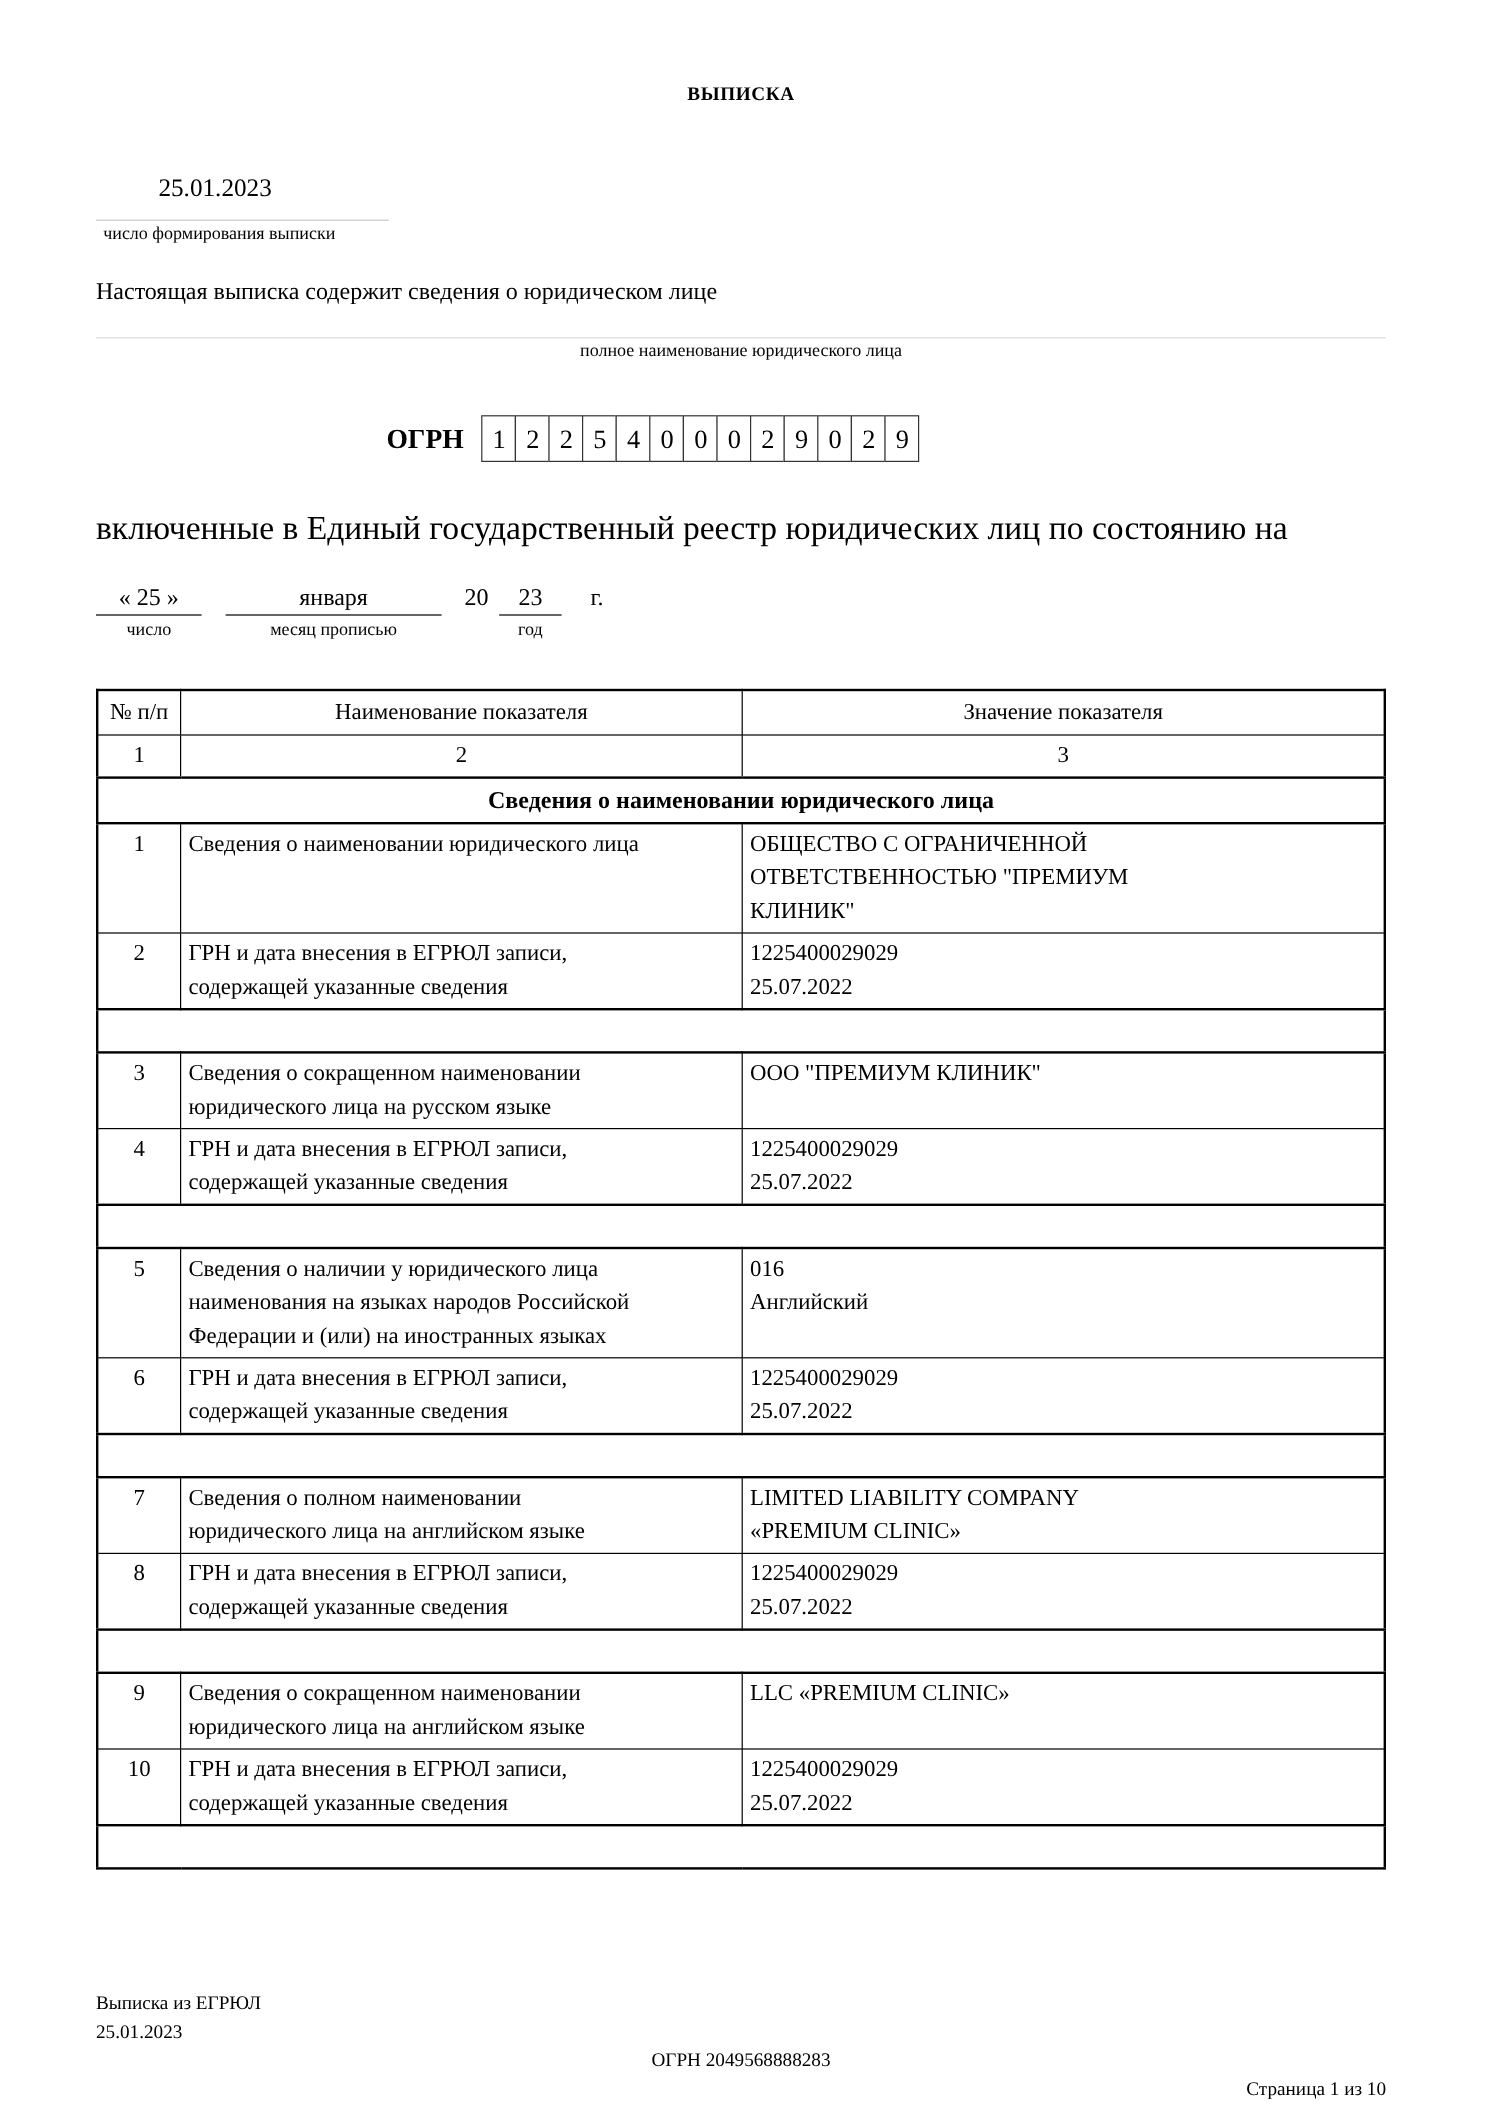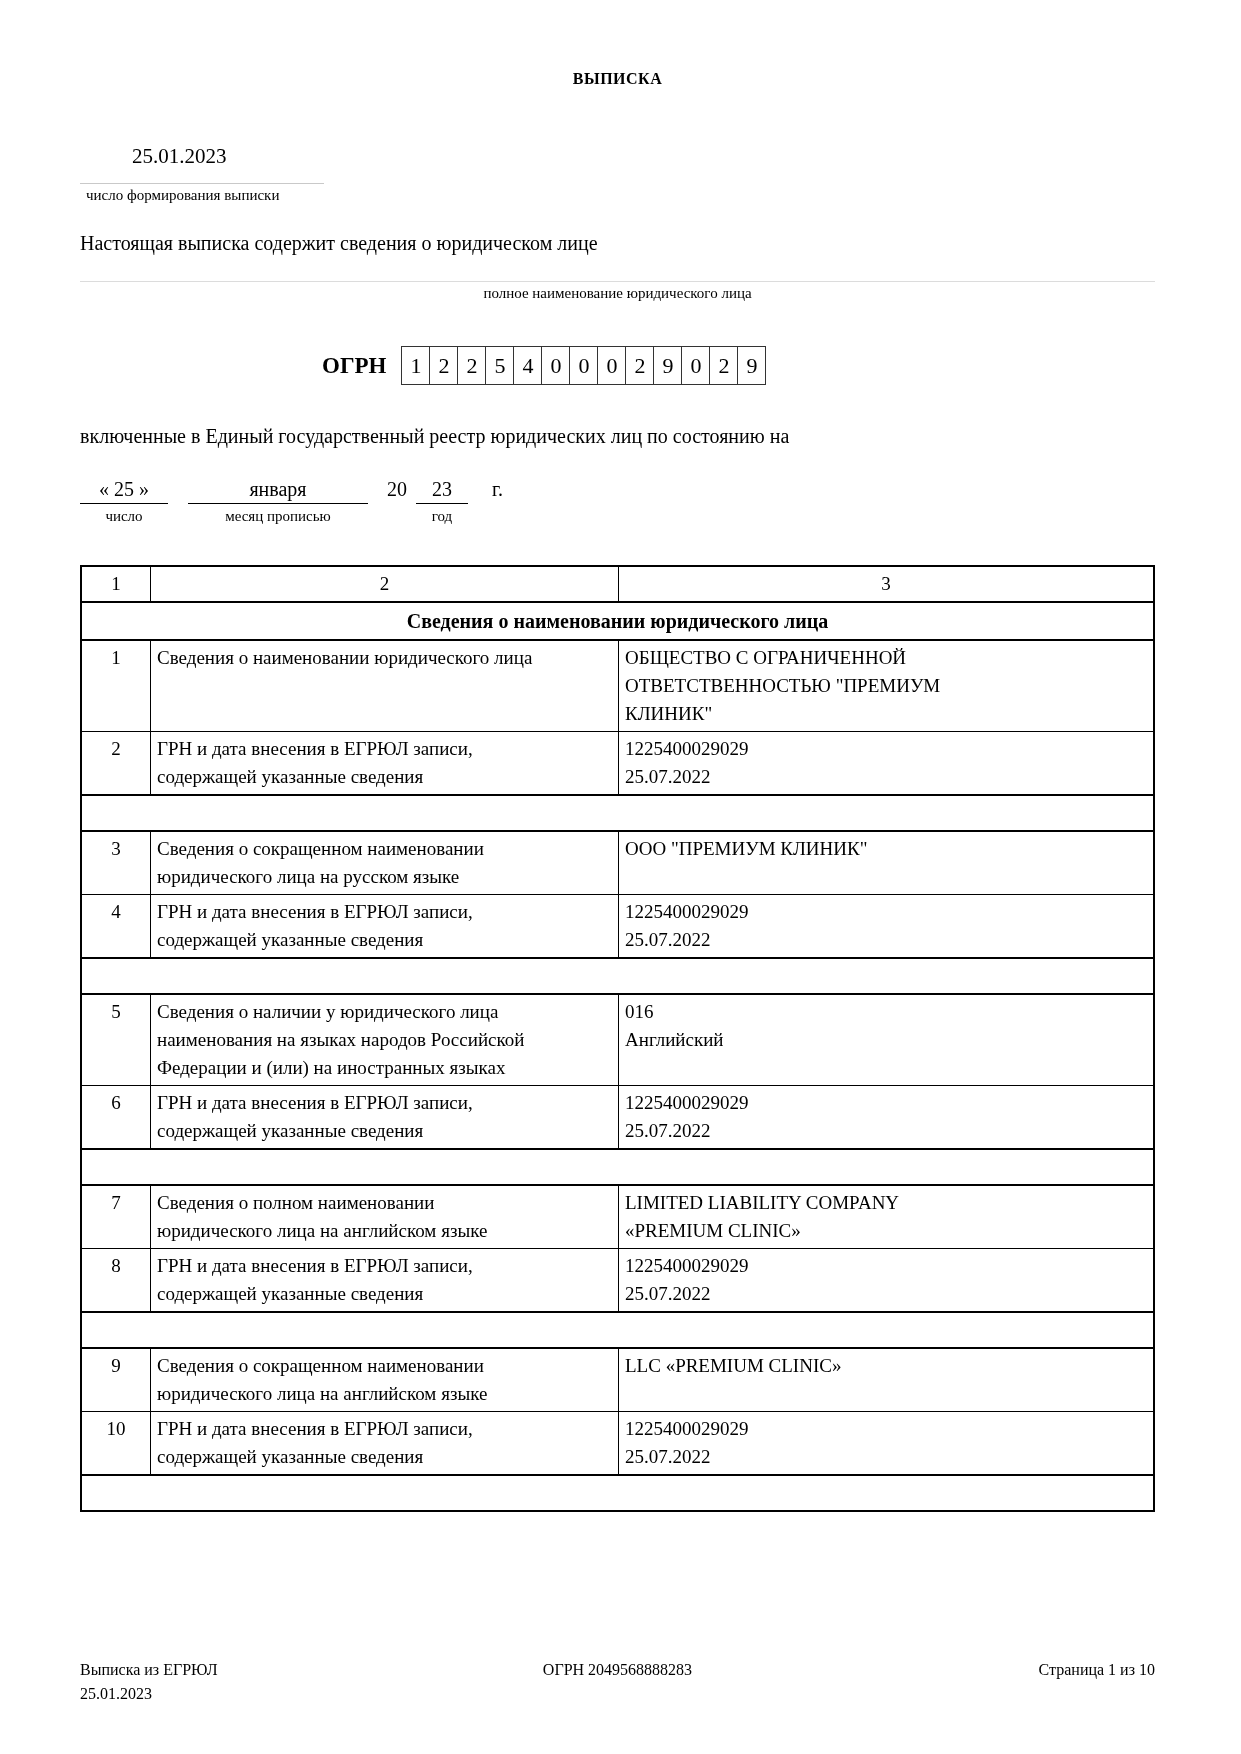--- a/index.html
+++ b/index.html
@@ -57,21 +57,21 @@
     height: 37px;
     border: 1px solid #333;
     margin-left: -1px;
     display: flex;
     align-items: center;
     justify-content: center;
     font-size: 22px;
     background: #fff;
   }
 
-  .included { font-size: 20px; margin-top: 40px; }
+  .included { font-size: 28px; margin-top: 40px; }
 
   .asof {
     margin-top: 30px;
     display: grid;
     grid-template-columns: 88px 20px 180px 16px 26px 6px 52px 24px auto;
     font-size: 20px;
   }
   .asof .seg { text-align: center; }
   .asof .u { border-bottom: 1px solid #000; padding-bottom: 2px; }
   .asof .cap {
@@ -114,20 +114,21 @@
   }
 
   .footer {
     position: absolute;
     left: 80px;
     right: 86px;
     top: 1658px;
     display: flex;
     font-size: 16px;
     line-height: 24px;
+    flex-direction: column;
   }
   .footer .f-left  { flex: 1; text-align: left; }
   .footer .f-center{ flex: 1; text-align: center; }
   .footer .f-right { flex: 1; text-align: right; }
 </style>
 </head>
 <body>
 
 <div class="content">
 
@@ -184,20 +185,25 @@
     <div></div>
     <div></div>
     <div></div>
     <div class="cap">год</div>
     <div></div>
     <div></div>
   </div>
 
   <table class="main">
     <thead>
+      <tr class="hdr">
+        <th>№ п/п</th>
+        <th>Наименование показателя</th>
+        <th>Значение показателя</th>
+      </tr>
       <tr class="idx">
         <td>1</td>
         <td>2</td>
         <td>3</td>
       </tr>
       <tr class="section">
         <td colspan="3">Сведения о наименовании юридического лица</td>
       </tr>
     </thead>
     <tbody id="table-body">

